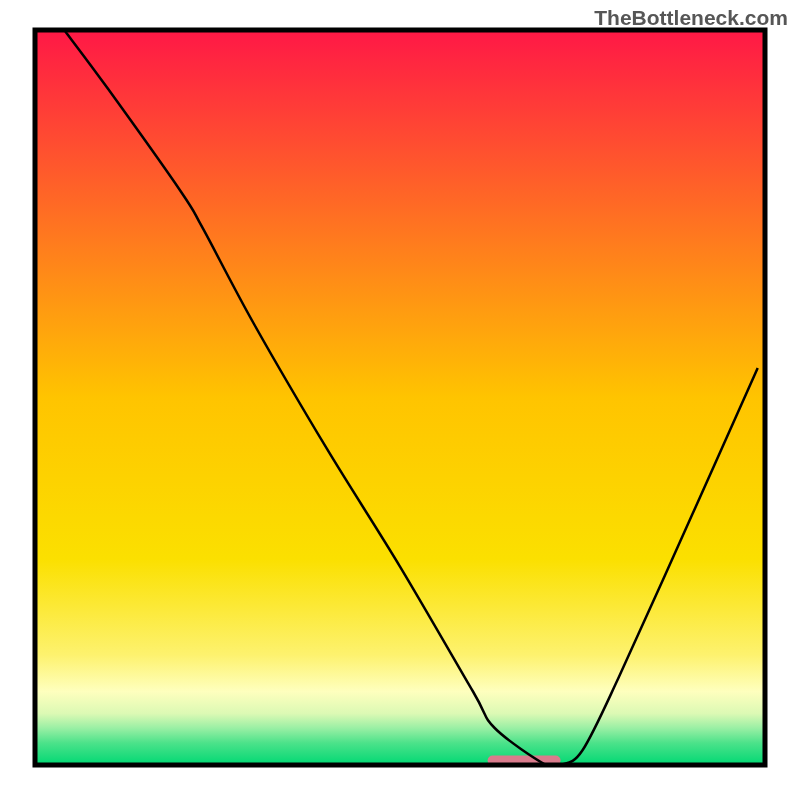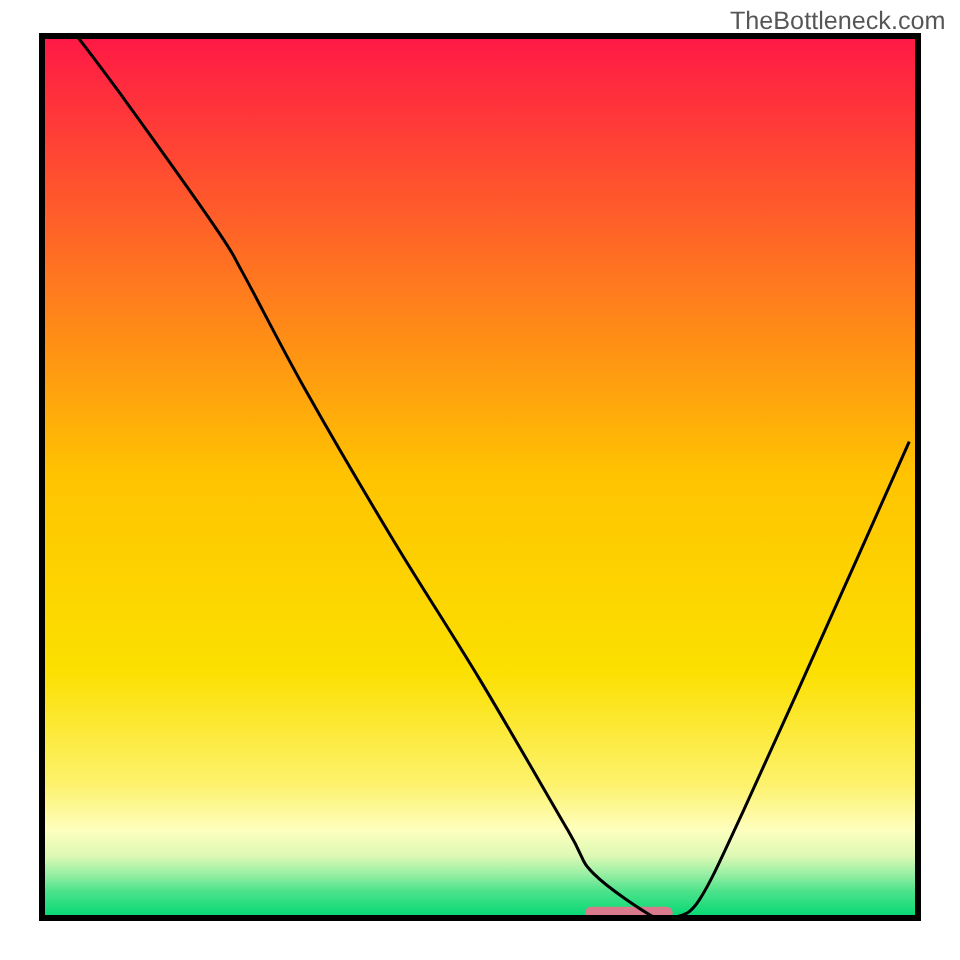--- a/index.html
+++ b/index.html
@@ -13,21 +13,21 @@
   .chart-container {
     position: relative;
     width: 800px;
     height: 800px;
   }
   .watermark {
     position: absolute;
     top: 6px;
     right: 12px;
     font-size: 21px;
-    font-weight: normal;
+    font-weight: bold;
     color: #565656;
     z-index: 10;
   }
   svg {
     display: block;
   }
 </style>
 </head>
 <body>
 

